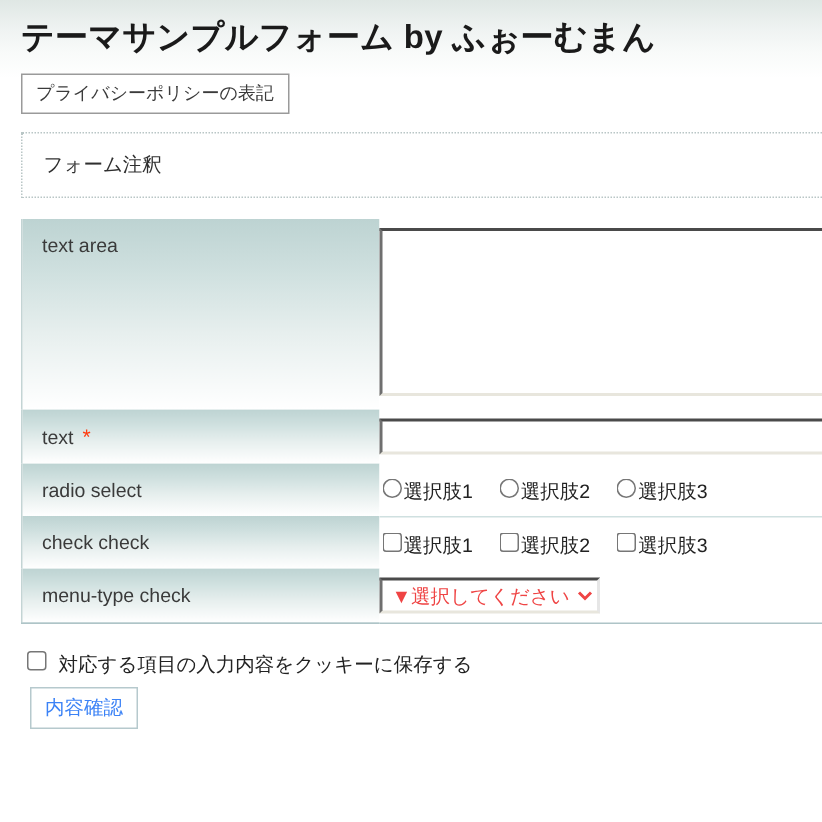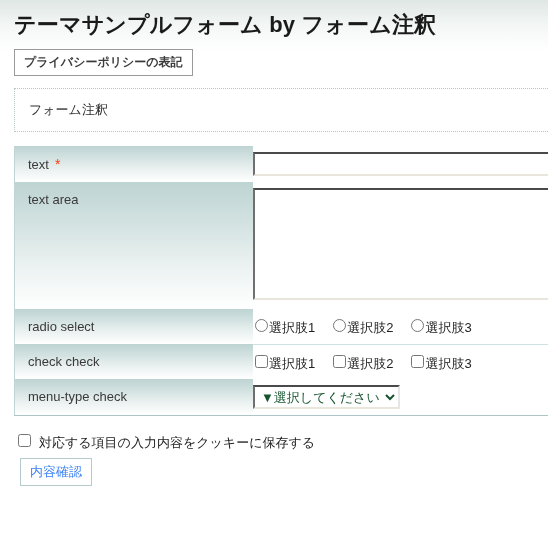--- a/index.html
+++ b/index.html
@@ -43,21 +43,20 @@
   .privacy-btn {
     display: inline-block;
     border: 1px solid #9a9a9a;
     background: transparent;
     color: #3b3b3b;
     font-family: inherit;
     font-size: 12px;
     line-height: 1;
     padding: 6px 9px 7px 9px;
     cursor: pointer;
-    font-weight: bold;
   }
 
   
   .notice {
     margin: 12px 0 0 14px;
     width: 534px;
     box-sizing: border-box;
     border-top: 1px dotted #b9c6c6;
     border-bottom: 1px dotted #b9c6c6;
     border-left: 1px dotted #b9c6c6;
@@ -145,23 +144,24 @@
     height: 13px;
   }
 
   .select-box {
     box-sizing: border-box;
     height: 24px;
     font-family: inherit;
     font-size: 13px;
     padding: 1px 2px;
     background: #ffffff;
-    color: #14532d;
+    color: #ef4444;
     border: 2px solid;
     border-color: #4a4a4a #e6e6e6 #e8e6dd #6f6f6f;
+    text-align: center;
   }
 
   
   .cookie-row {
     display: flex;
     align-items: flex-start;
     margin: 18px 0 0 18px;
     font-size: 13px;
     color: #222222;
   }
@@ -182,46 +182,46 @@
     line-height: 1;
     padding: 6px 9px 7px 9px;
     cursor: pointer;
   }
 </style>
 </head>
 <body>
 
 <div class="page">
 
-  <h1 class="title">テーマサンプルフォーム by フォーム注釈</h1>
+  <h1 class="title">テーマサンプルフォーム by ふぉーむまん</h1>
 
   <div class="privacy-wrap">
     <button class="privacy-btn" type="button">プライバシーポリシーの表記</button>
   </div>
 
   <div class="notice">フォーム注釈</div>
 
   <table class="form-table">
     <tbody>
 
       <tr>
         <th>
+          <span>text area</span>
+        </th>
+        <td class="field">
+          <textarea class="text-area" style=""></textarea>
+        </td>
+      </tr>
+
+      <tr>
+        <th>
           <span>text</span><span class="req">*</span>
         </th>
         <td class="field">
           <input class="text-input" type="text" value="" style="">
-        </td>
-      </tr>
-
-      <tr>
-        <th>
-          <span>text area</span>
-        </th>
-        <td class="field">
-          <textarea class="text-area" style=""></textarea>
         </td>
       </tr>
 
       <tr>
         <th>
           <span>radio select</span>
         </th>
         <td class="field">
           <div class="opt-list">
             <label class="opt">

